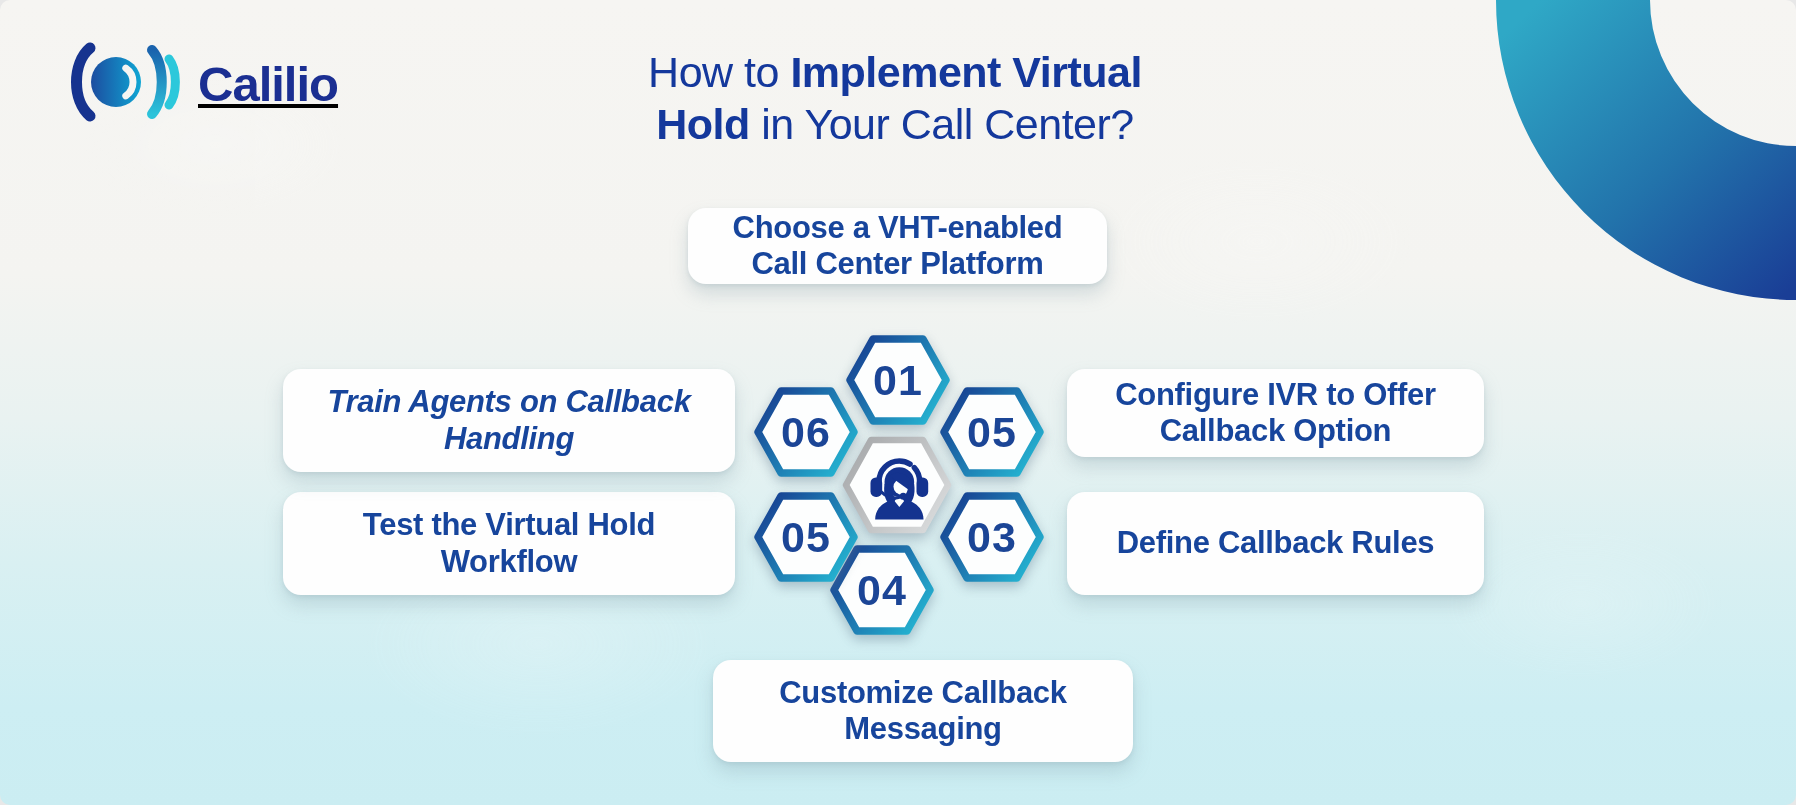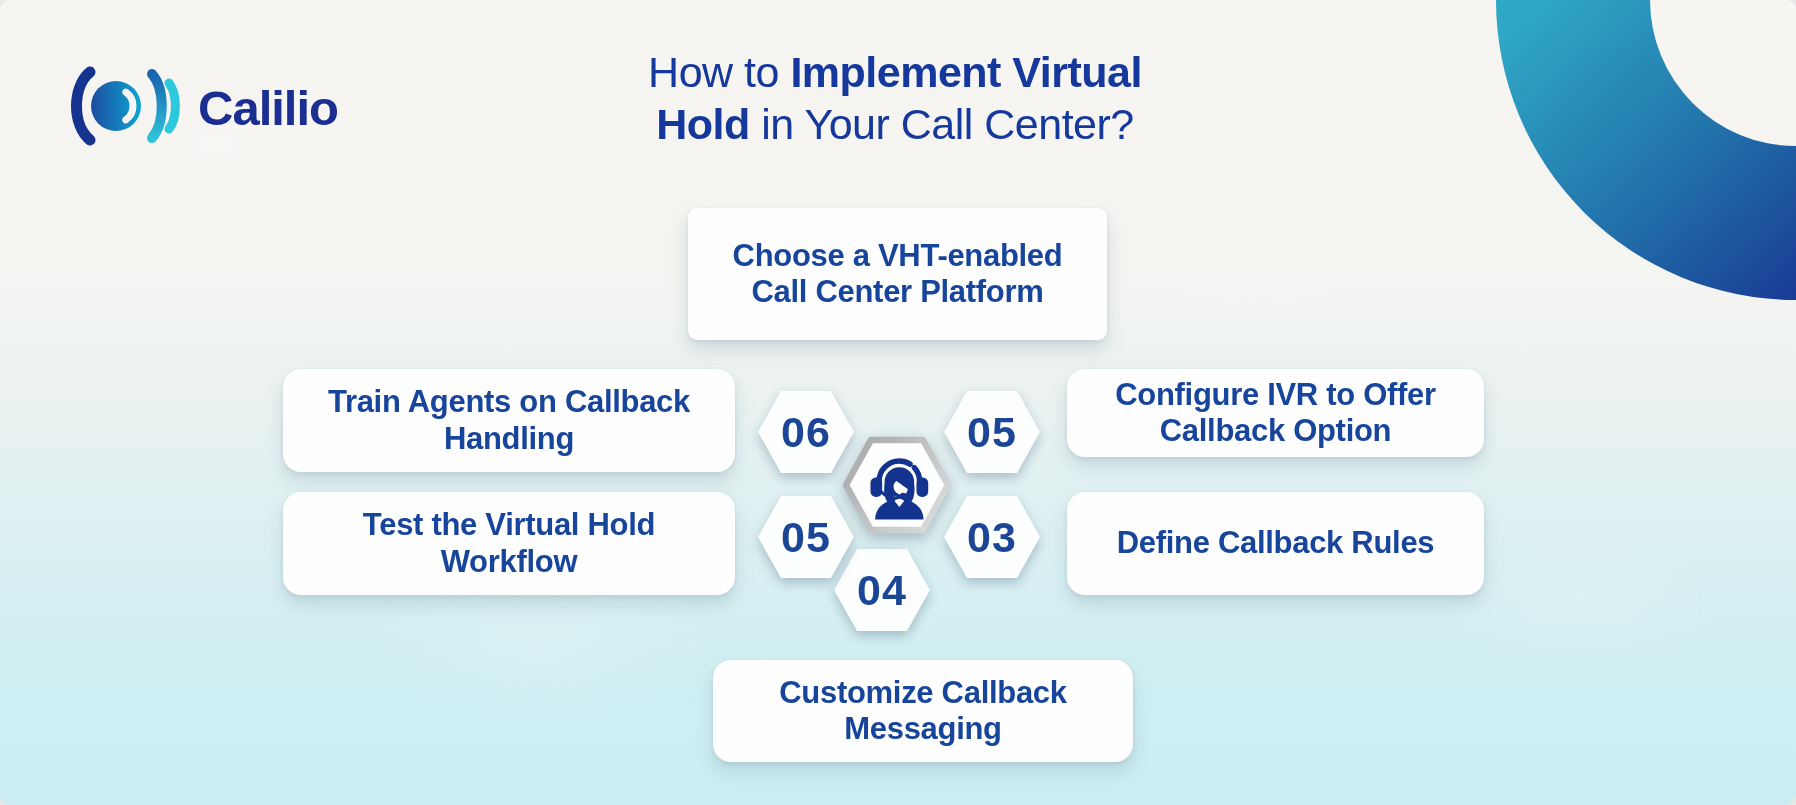--- a/index.html
+++ b/index.html
@@ -16,21 +16,21 @@
     content:"";position:absolute;inset:0;pointer-events:none;opacity:.35;
     background:
       radial-gradient(ellipse 220px 120px at 12% 18%, rgba(255,255,255,.55), transparent 60%),
       radial-gradient(ellipse 260px 140px at 70% 30%, rgba(255,255,255,.4), transparent 60%),
       radial-gradient(ellipse 300px 160px at 30% 80%, rgba(255,255,255,.45), transparent 60%),
       radial-gradient(ellipse 240px 130px at 88% 75%, rgba(255,255,255,.4), transparent 60%);
   }
   .ribbon-svg{position:absolute;inset:0;width:100%;height:100%;pointer-events:none;}
 
   
-  .logo{position:absolute;left:56px;top:60px;display:flex;align-items:center;gap:10px;}
+  .logo{position:absolute;left:56px;top:36px;display:flex;align-items:center;gap:10px;text-decoration:underline;}
   .logo-text{
     font-size:49px;font-weight:700;color:#1b2f92;letter-spacing:-1px;
     transform:translateY(2px);
   }
 
   
   .title{
     position:absolute;left:455px;top:46px;width:880px;margin:0;
     text-align:center;color:#14389c;
     font-size:43px;line-height:1.22;font-weight:400;letter-spacing:-.5px;
@@ -40,26 +40,26 @@
   
   .label-box{
     position:absolute;background:#fefefe;border-radius:18px;
     box-shadow:0 10px 18px rgba(125,155,165,.28), 0 2px 4px rgba(125,155,165,.18);
     display:flex;align-items:center;justify-content:center;text-align:center;
   }
   .label-box span{
     white-space:pre-line;color:#17459c;font-weight:700;
     font-size:31px;line-height:1.17;letter-spacing:-.3px;
   }
-  .box-top        {left:688px;  top:208px; width:419px; height:132px;border-radius:9px;}
+  .box-top        {left:688px;  top:208px; width:419px; height:76px;}
   .box-right-top  {left:1067px; top:369px; width:417px; height:88px;}
   .box-right-bot  {left:1067px; top:492px; width:417px; height:103px;}
   .box-bottom     {left:713px;  top:660px; width:420px; height:102px;}
   .box-left-bot   {left:283px;  top:492px; width:452px; height:103px;}
-  .box-left-top   {left:283px;  top:369px; width:452px; height:103px;}
+  .box-left-top   {left:283px;  top:369px; width:452px; height:103px;font-style:italic;}
 
   
   .cluster{position:absolute;left:745px;top:328px;width:306px;height:314px;}
   .hex{position:absolute;width:106px;height:96px;}
   .hex svg{display:block;overflow:visible;filter:drop-shadow(0 5px 6px rgba(105,128,148,.45));}
   .hex .num{
     position:absolute;inset:0;display:flex;align-items:center;justify-content:center;
     font-size:43px;font-weight:700;color:#1b4596;letter-spacing:1px;
   }
   .hex-1{left:100px;top:4px;}
@@ -130,20 +130,32 @@
     <span>Test the Virtual Hold
 Workflow</span>
   </div>
   <div class="label-box box-left-top">
     <span>Train Agents on Callback
 Handling</span>
   </div>
 
   <div class="cluster">
 
+    <div class="hex hex-1">
+      <svg width="106" height="96" viewBox="0 0 106 96" aria-hidden="true">
+        <defs>
+          <linearGradient id="hexg" x1="0" y1="0.15" x2="1" y2="0.85">
+            <stop offset="0" stop-color="#173f91"></stop>
+              <stop offset="1" stop-color="#25b7d3"></stop>
+          </linearGradient>
+        </defs>
+        <path d="M5 48 L28 7 L78 7 L101 48 L78 89 L28 89 Z" fill="#fdfefe" stroke="url(#hexg)" stroke-width="7.5" stroke-linejoin="round"></path>
+      </svg>
+      <span class="num">01</span>
+    </div>
 
     <div class="hex hex-2">
       <svg width="106" height="96" viewBox="0 0 106 96" aria-hidden="true">
         <path d="M5 48 L28 7 L78 7 L101 48 L78 89 L28 89 Z" fill="#fdfefe" stroke="url(#hexg)" stroke-width="7.5" stroke-linejoin="round"></path>
       </svg>
       <span class="num">05</span>
     </div>
 
     <div class="hex hex-3">
       <svg width="106" height="96" viewBox="0 0 106 96" aria-hidden="true">

